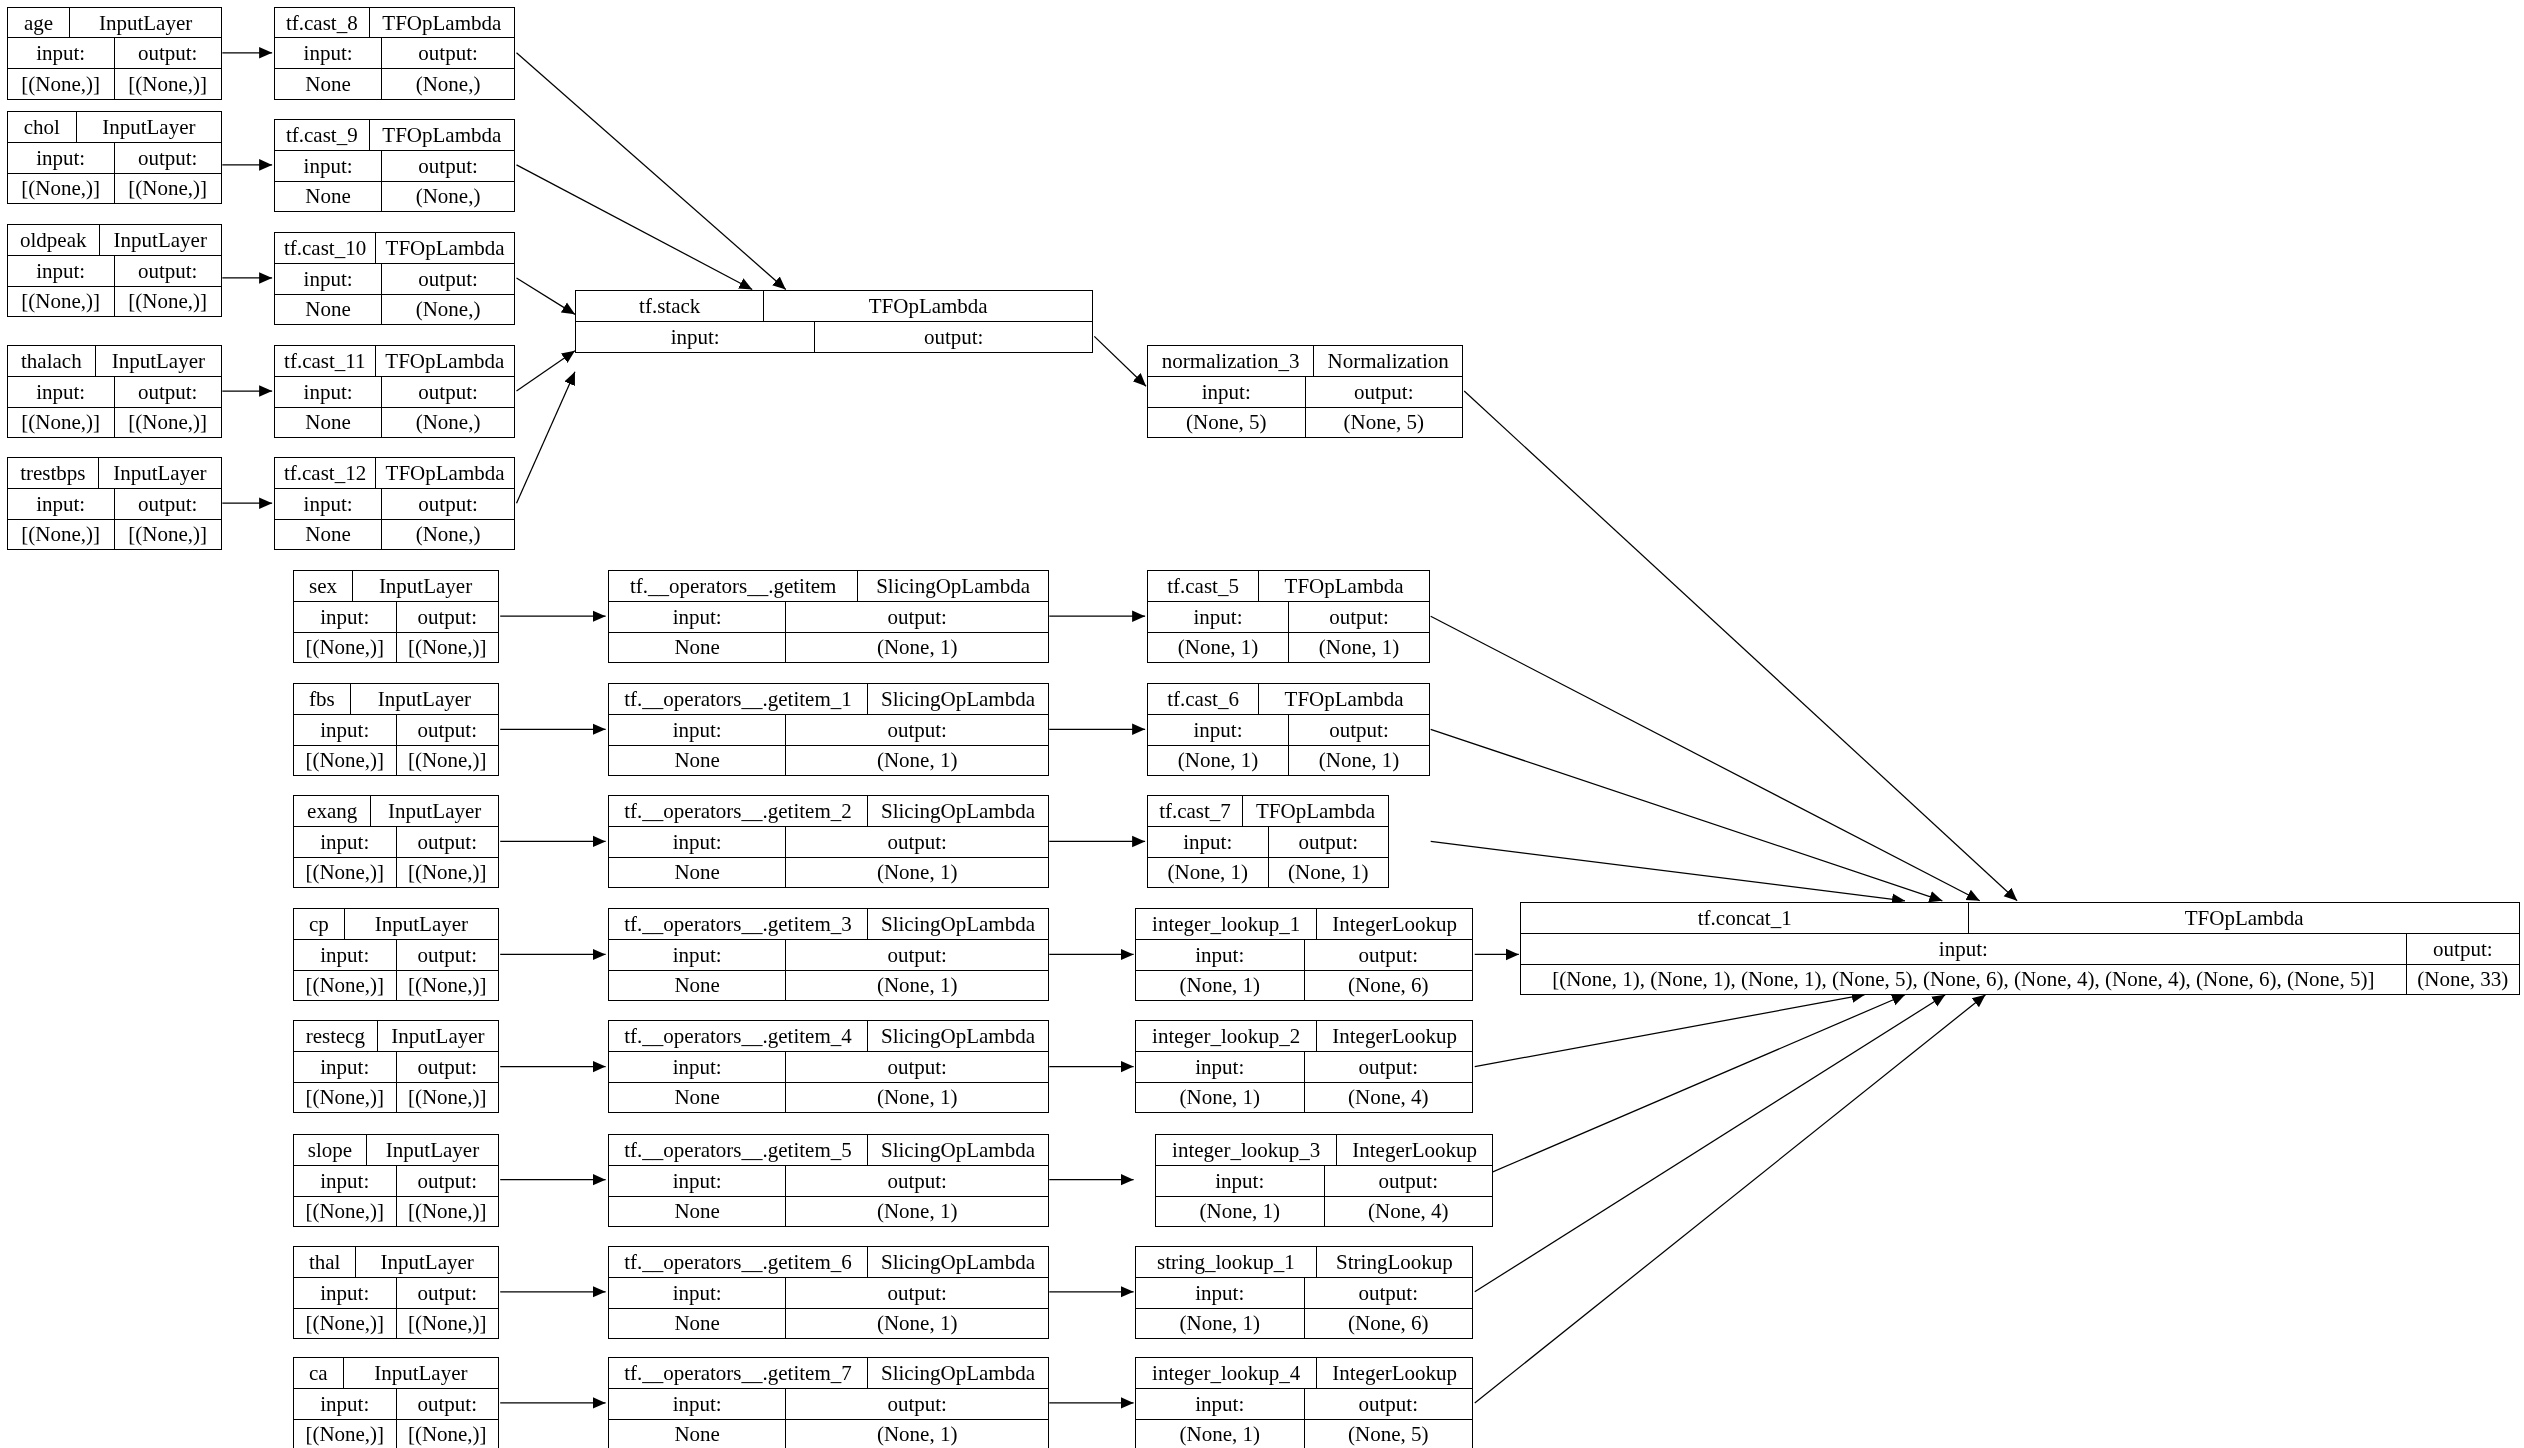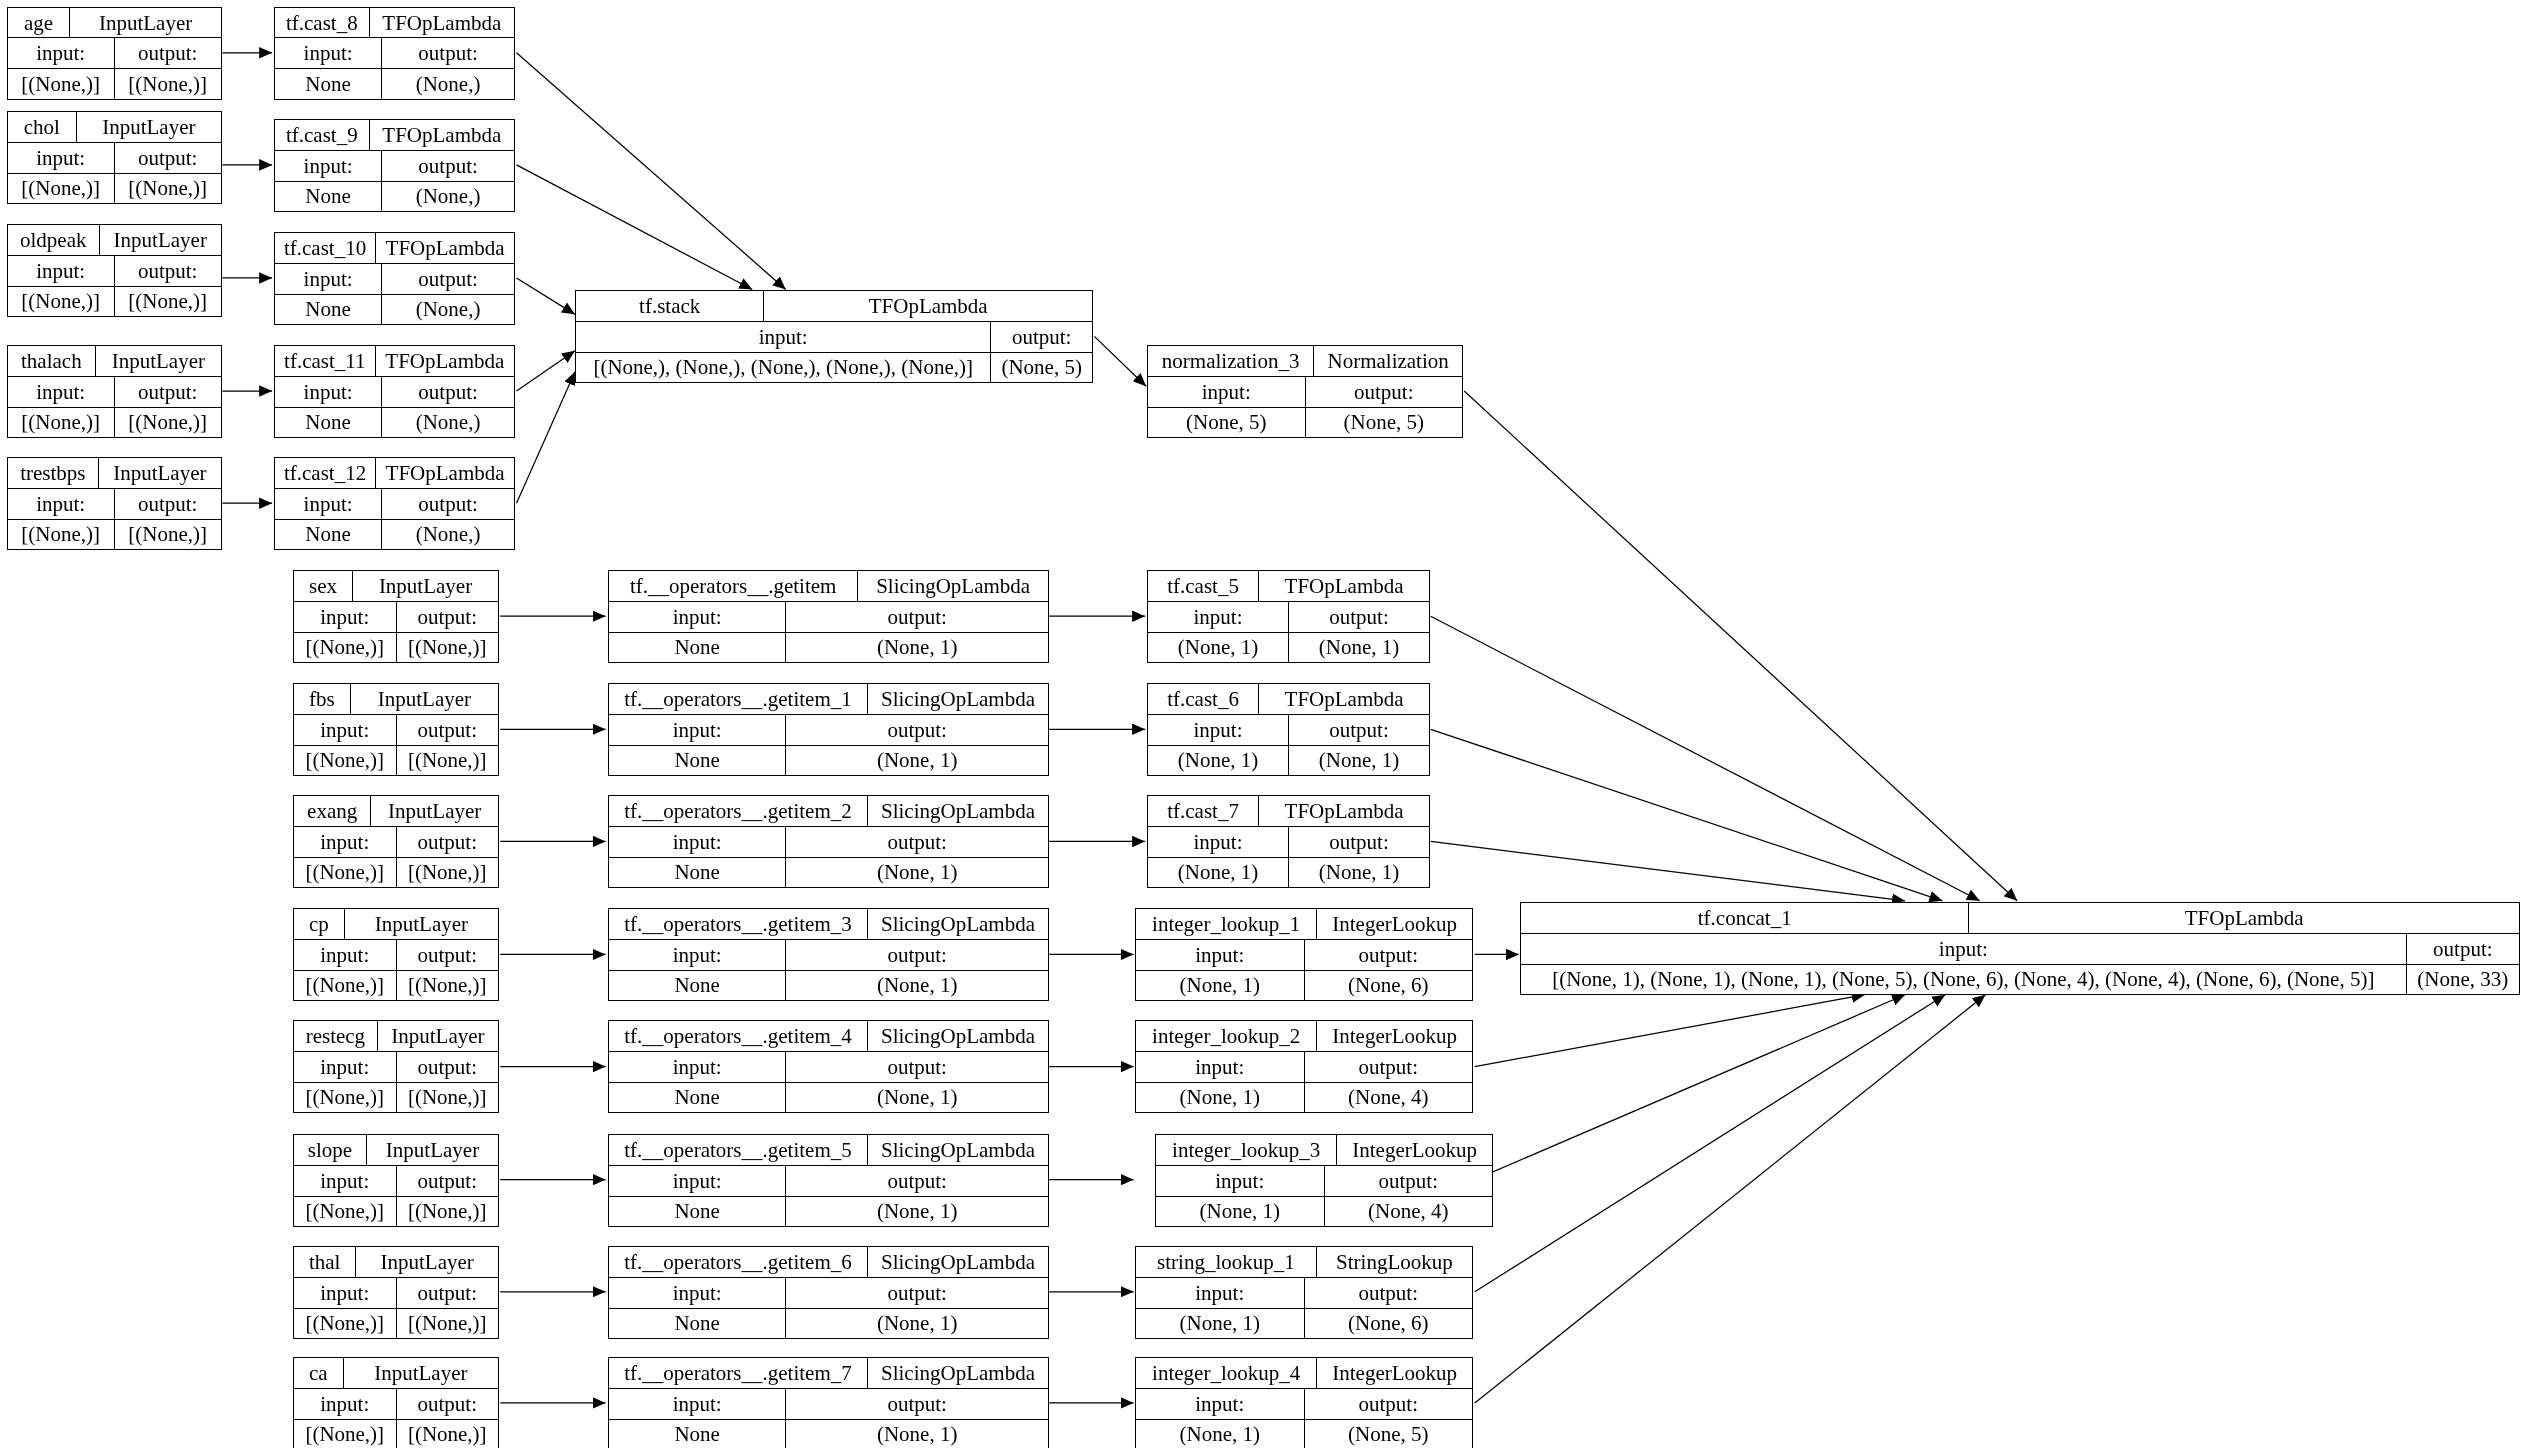--- a/index.html
+++ b/index.html
@@ -291,24 +291,20 @@
               <td>TFOpLambda</td>
             </tr>
           </tbody>
         </table>
         <table class="t2">
           <tbody>
             <tr>
               <td>input:</td>
               <td>output:</td>
             </tr>
-            <tr>
-              <td>[(None,), (None,), (None,), (None,), (None,)]</td>
-              <td>(None, 5)</td>
-            </tr>
           </tbody>
         </table>
       </div>
       <div class="node" style="left: 1147px; top: 345px; width: 316px;">
         <table class="t1">
           <tbody>
             <tr>
               <td>normalization_3</td>
               <td>Normalization</td>
             </tr>
@@ -496,21 +492,21 @@
               <td>input:</td>
               <td>output:</td>
             </tr>
             <tr>
               <td>None</td>
               <td>(None, 1)</td>
             </tr>
           </tbody>
         </table>
       </div>
-      <div class="node" style="left: 1147px; top: 795px; width: 283px;">
+      <div class="node" style="left: 1147px; top: 795px; width: 242px;">
         <table class="t1">
           <tbody>
             <tr>
               <td>tf.cast_7</td>
               <td>TFOpLambda</td>
             </tr>
           </tbody>
         </table>
         <table class="t2">
           <tbody>

